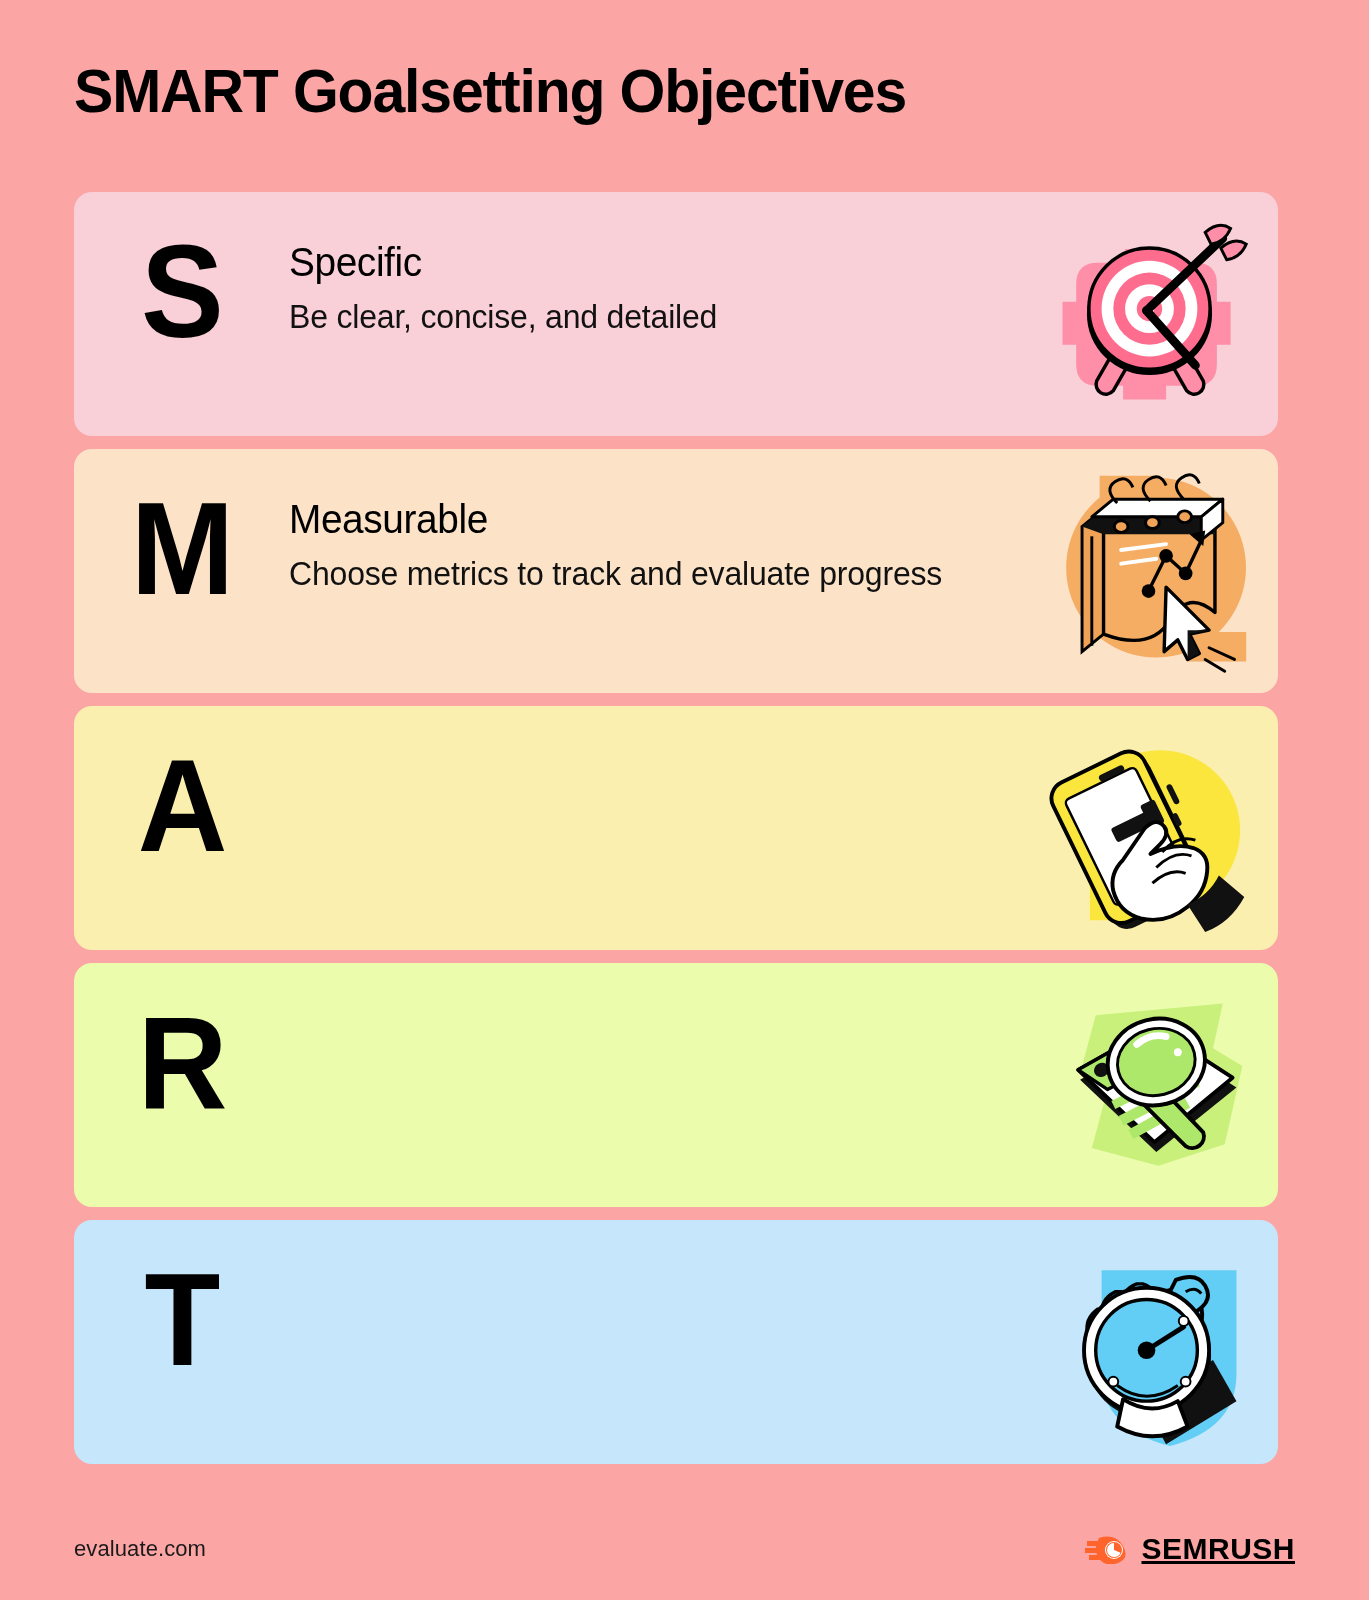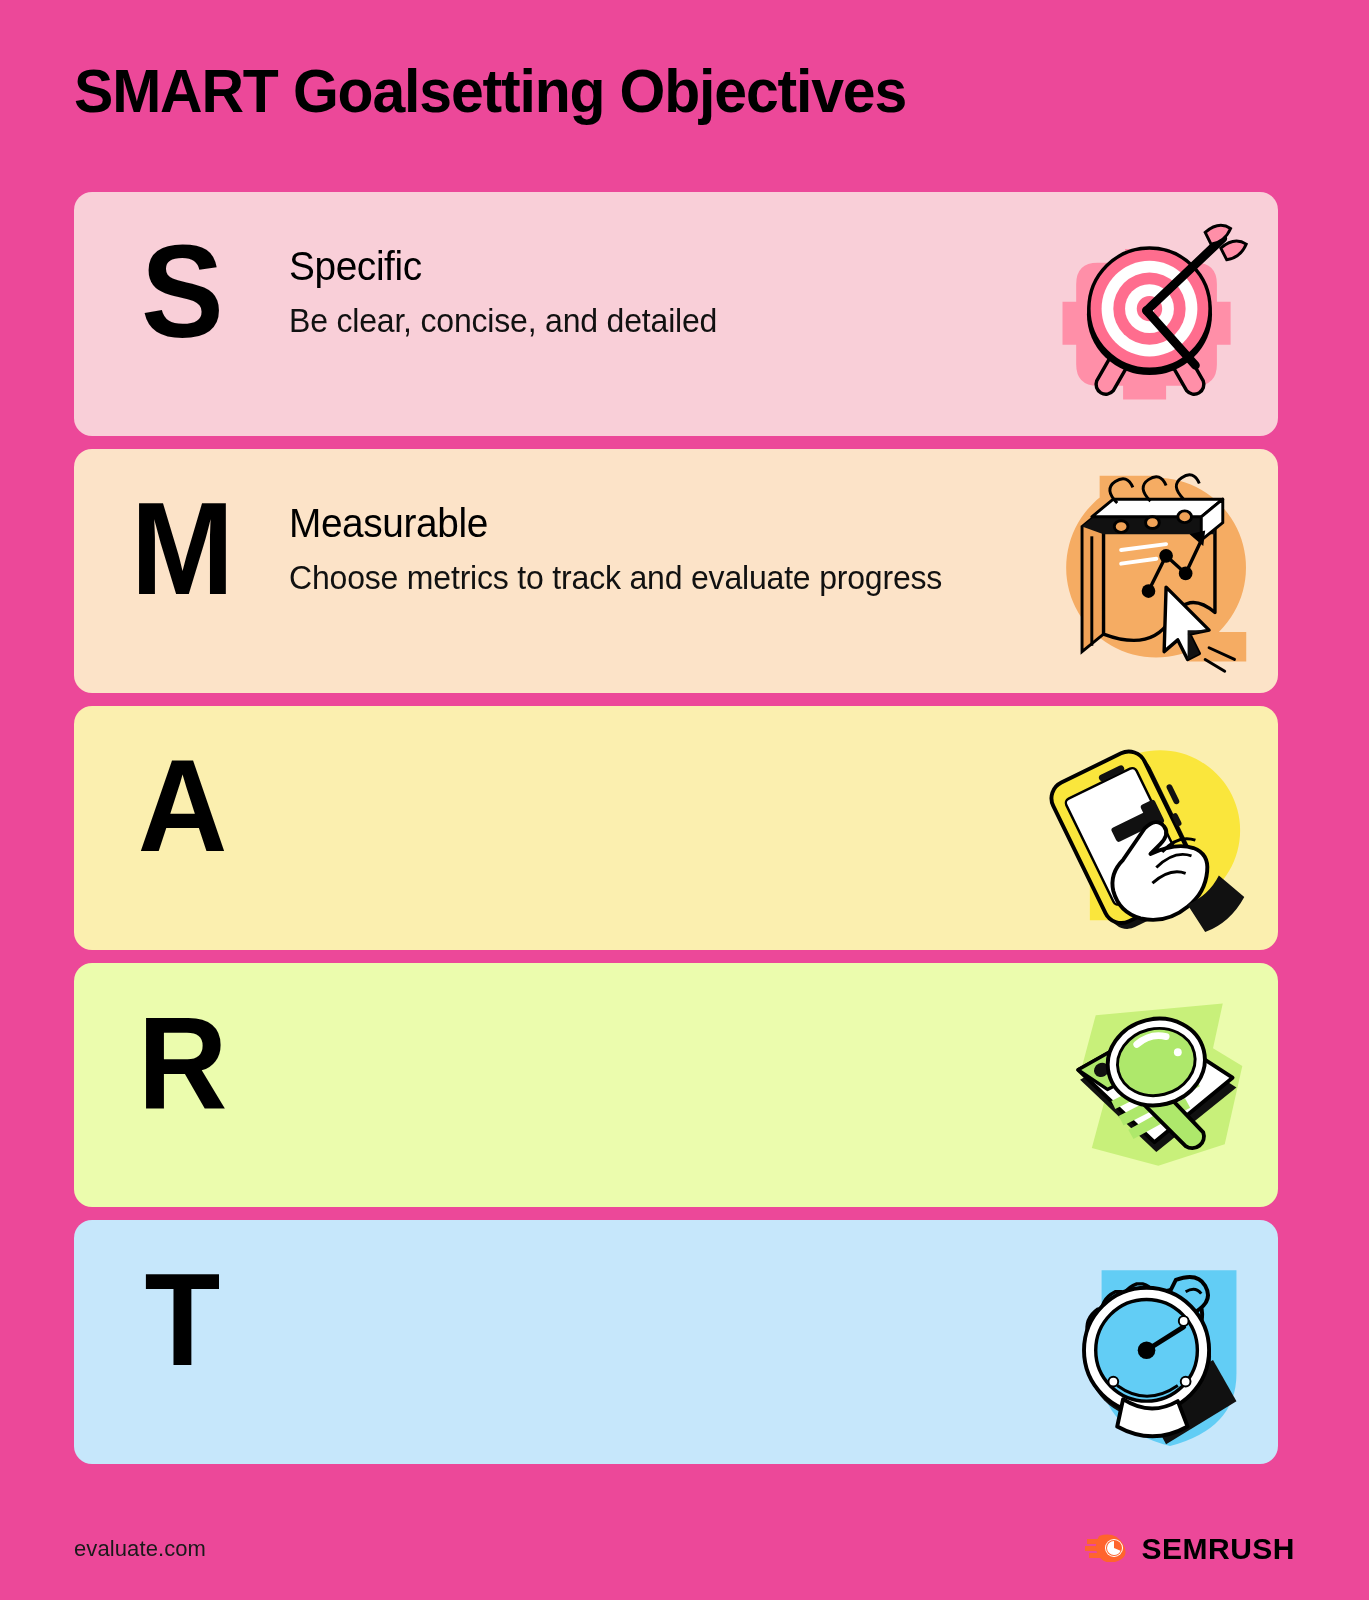--- a/index.html
+++ b/index.html
@@ -9,21 +9,21 @@
     height: 1600px;
     background: #ffffff;
     font-family: "Liberation Sans", sans-serif;
     overflow: hidden;
   }
 
   .page {
     position: relative;
     width: 1369px;
     height: 1600px;
-    background: #ec4899;
+    background: #fca5a5;
     padding: 0;
   }
 
   
   .page-title {
     position: absolute;
     left: 74px;
     top: 58px;
     font-size: 62px;
     font-weight: 700;
@@ -67,23 +67,24 @@
     font-weight: 700;
     color: #000000;
     line-height: 1;
     padding-top: 34px;
     letter-spacing: -2px;
     transform: scaleX(0.94);
   }
 
   .card-texts {
     flex: 1 1 auto;
-    padding-top: 52px;
+    padding-top: 36px;
     padding-right: 20px;
     max-width: 700px;
+    margin-top: 12px;
   }
 
   .card-heading {
     font-size: 40px;
     font-weight: 400;
     color: #000000;
     line-height: 1.12;
     letter-spacing: -0.4px;
     margin-bottom: 10px;
     transform: scaleX(0.97);
@@ -122,21 +123,23 @@
   }
 
   .footer-url {
     font-size: 22px;
     color: #1a1a1a;
     letter-spacing: 0.1px;
   }
 
   .brand {
     display: flex;
+    align-items: center;
     gap: 12px;
+    text-decoration: underline;
   }
   .brand-mark { width: 44px; height: 30px; display: block; }
   .brand-name {
     font-size: 30px;
     font-weight: 700;
     letter-spacing: 0.5px;
     color: #000000;
   }
 </style>
 </head>

